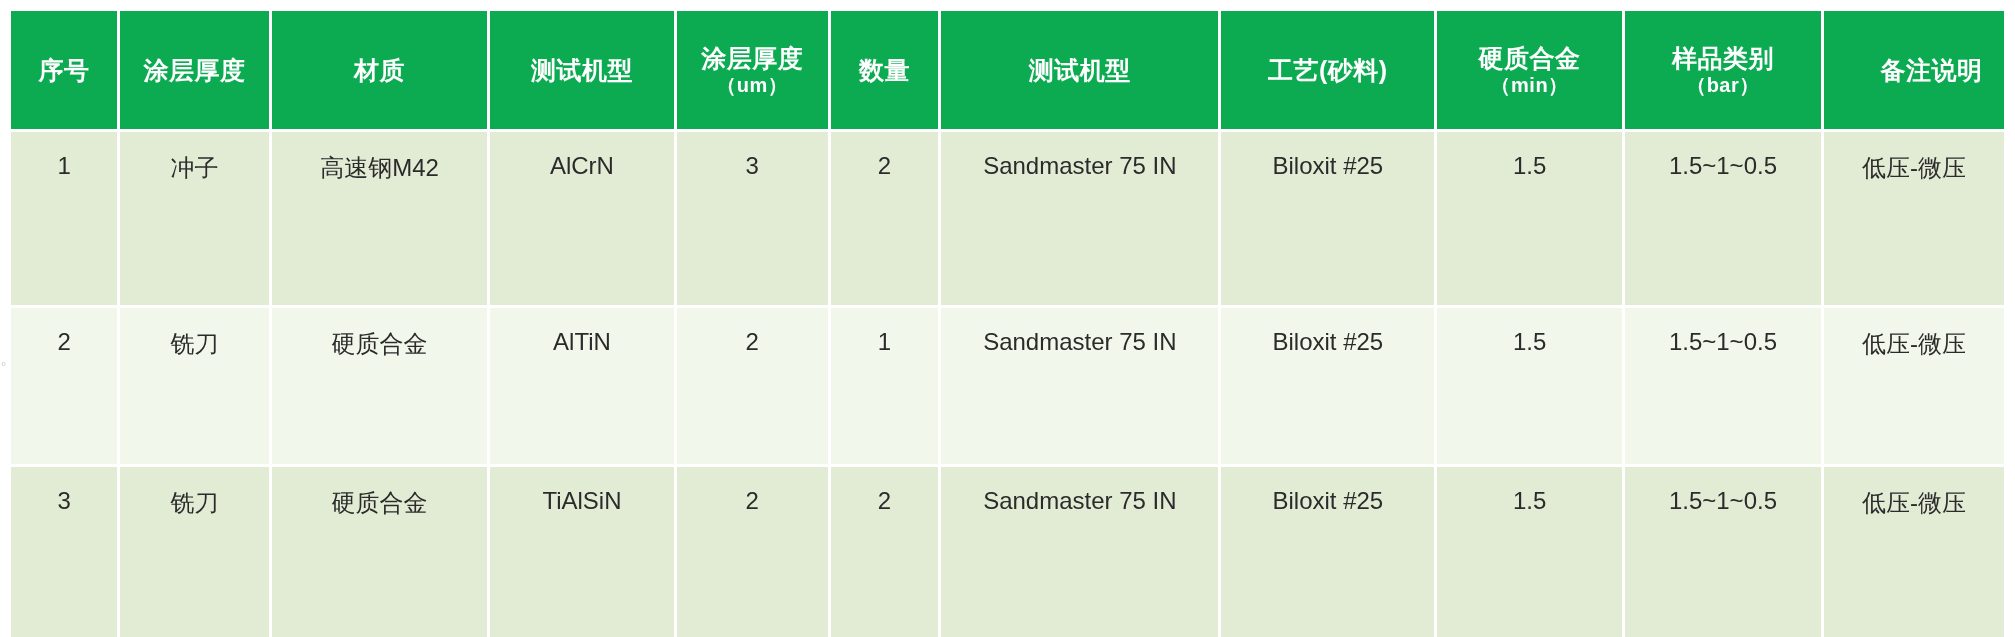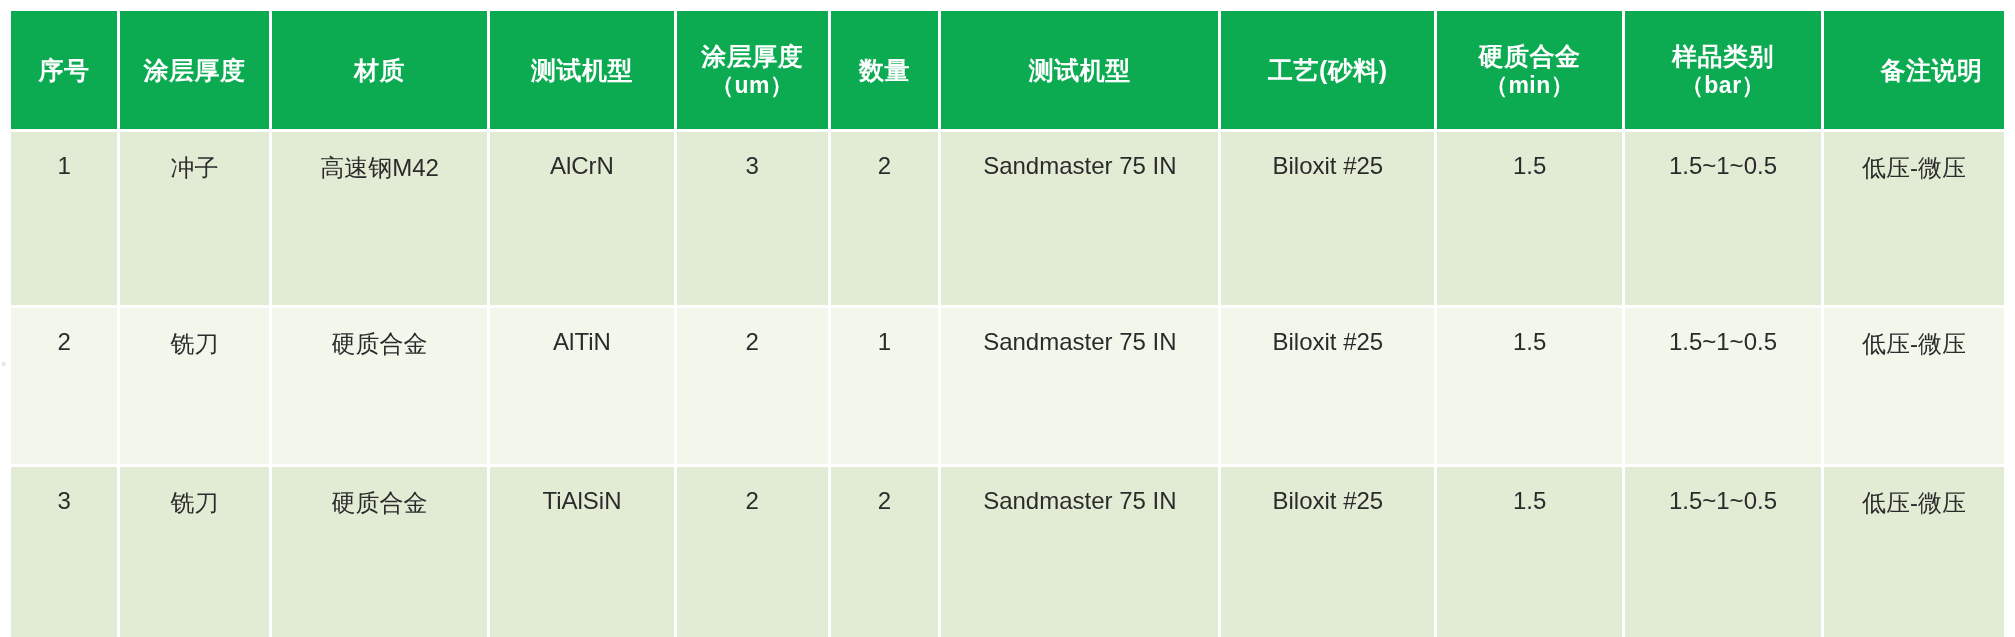--- a/index.html
+++ b/index.html
@@ -44,21 +44,21 @@
     height: 110px;
     padding: 4px 2px;
     border-right: 3px solid #ffffff;
     border-bottom: 3px solid #ffffff;
     letter-spacing: 0.5px;
   }
   thead th:last-child { border-right: none; padding-left: 37px; }
   thead th .unit {
     display: block;
     font-weight: bold;
-    font-size: 23px;
+    font-size: 20px;
     letter-spacing: 0.5px;
   }
 
   
   tbody td {
     text-align: center;
     vertical-align: top;
     font-size: 24px;
     color: #2b2b2b;
     padding-top: 20px;

